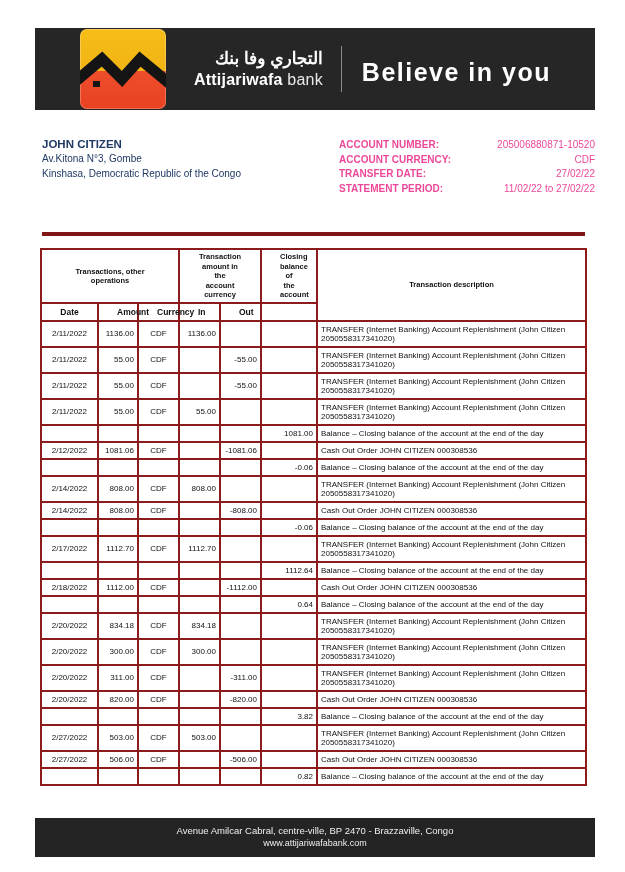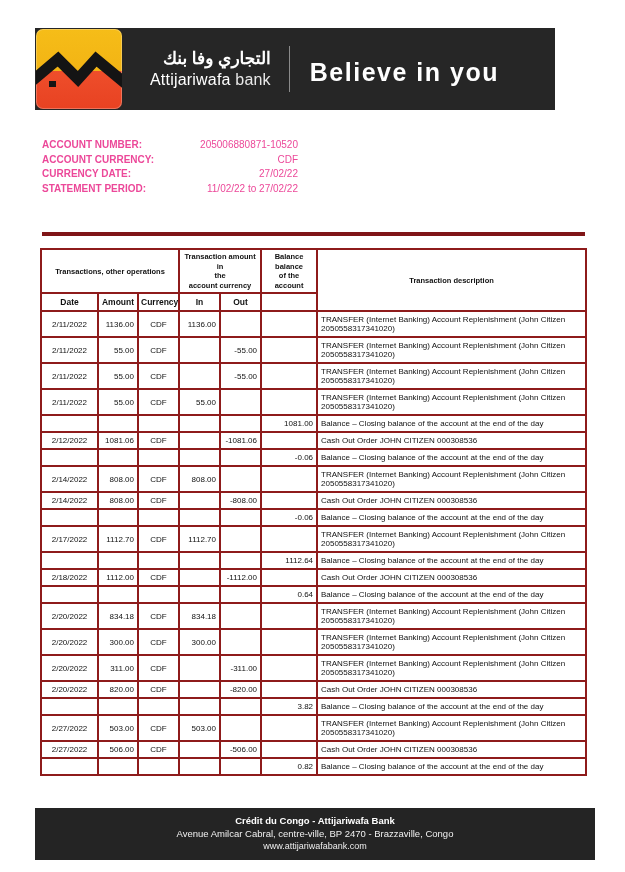--- a/index.html
+++ b/index.html
@@ -9,25 +9,26 @@
     position: relative;
     width: 625px;
     height: 872px;
     background: #ffffff;
     overflow: hidden;
   }
 
   
   .top-banner {
     margin: 28px 30px 0 35px;
-    width: 520px;
+    width: 560px;
     height: 82px;
     background: #262626;
     display: flex;
     align-items: center;
+    justify-content: center;
   }
   .logo-box {
     width: 86px;
     height: 80px;
     margin-left: 1px;
     border-radius: 7px;
     overflow: hidden;
     background: linear-gradient(180deg, #f6bd18 0%, #f2b414 52%, #ee4e2b 52%, #e84222 100%);
     box-shadow: inset 0 0 0 1px rgba(255,255,255,0.25);
     flex: 0 0 auto;
@@ -43,21 +44,21 @@
     font-size: 17px;
     font-weight: bold;
     line-height: 22px;
     direction: rtl;
   }
   .brand-latin {
     font-size: 16px;
     line-height: 20px;
     letter-spacing: 0.2px;
   }
-  .brand-latin .b { font-weight: normal; }
+  .brand-latin .b { font-weight: bold; }
   .brand-latin .r { font-weight: normal; color: #e8e8e8; }
   .banner-divider {
     width: 1px;
     height: 46px;
     background: #8a8a8a;
     margin: 0 20px 0 18px;
   }
   .tagline {
     color: #ffffff;
     font-size: 25px;
@@ -95,21 +96,21 @@
   }
   table.txn th, table.txn td {
     border: 2px solid #8e1b1b;
     color: #111111;
   }
   table.txn th {
     font-size: 7.5px;
     font-weight: bold;
     text-align: center;
     vertical-align: middle;
-    padding: 2px 2px;
+    padding: 2px 18px;
   }
   table.txn th.preline { white-space: pre-line; line-height: 9.5px; }
   tr.group-row th { height: 38px; }
   tr.sub-row th { height: 18px; font-size: 8.5px; }
   table.txn td {
     font-size: 8px;
     vertical-align: middle;
     padding: 3px 3px;
     line-height: 9px;
     overflow: hidden;
@@ -146,31 +147,36 @@
     </div>
     <div class="brand-block">
       <div class="brand-arabic">التجاري وفا بنك</div>
       <div class="brand-latin"><span class="b">Attijariwafa</span> <span class="r">bank</span></div>
     </div>
     <div class="banner-divider"></div>
     <div class="tagline">Believe in you</div>
   </div>
 
   <div class="info-row">
+    <div class="customer">
+      <div class="customer-name">JOHN CITIZEN</div>
+      <div class="customer-line">Av.Kitona N°3, Gombe</div>
+      <div class="customer-line">Kinshasa, Democratic Republic of the Congo</div>
+    </div>
     <div class="acct-details">
       <div class="acct-row">
         <span class="acct-label">ACCOUNT NUMBER:</span>
         <span class="acct-value">205006880871-10520</span>
       </div>
       <div class="acct-row">
         <span class="acct-label">ACCOUNT CURRENCY:</span>
         <span class="acct-value">CDF</span>
       </div>
       <div class="acct-row">
-        <span class="acct-label">CURRENCY DATE:</span>
+        <span class="acct-label">TRANSFER DATE:</span>
         <span class="acct-value">27/02/22</span>
       </div>
       <div class="acct-row">
         <span class="acct-label">STATEMENT PERIOD:</span>
         <span class="acct-value">11/02/22 to 27/02/22</span>
       </div>
     </div>
   </div>
 
   <div class="summary-head">
@@ -186,21 +192,21 @@
         <col style="width:41px">
         <col style="width:56px">
       <col style="width:269px">
     </colgroup>
     <thead>
       <tr class="group-row">
         <th colspan="3">Transactions, other operations</th>
         <th colspan="2" class="preline">Transaction amount in
 the
 account currency</th>
-        <th class="preline">Balance
+        <th class="preline">Closing
 balance
 of the account</th>
         <th rowspan="2">Transaction description</th>
       </tr>
       <tr class="sub-row">
         <th>Date</th>
         <th>Amount</th>
         <th>Currency</th>
         <th>In</th>
         <th>Out</th>
@@ -403,18 +409,17 @@
           <td class="td-currency"></td>
           <td class="td-in"></td>
           <td class="td-out"></td>
           <td class="td-balance">0.82</td>
           <td class="td-description">Balance – Closing balance of the account at the end of the day</td>
         </tr>
       </tbody>
   </table>
 
   <div class="footer-bar">
-    <div class="footer-line1">Crédit du Congo - Attijariwafa Bank</div>
     <div class="footer-line2">Avenue Amilcar Cabral, centre-ville, BP 2470 - Brazzaville, Congo</div>
     <div class="footer-line3">www.attijariwafabank.com</div>
   </div>
 
 </div>
 
 </body></html>

